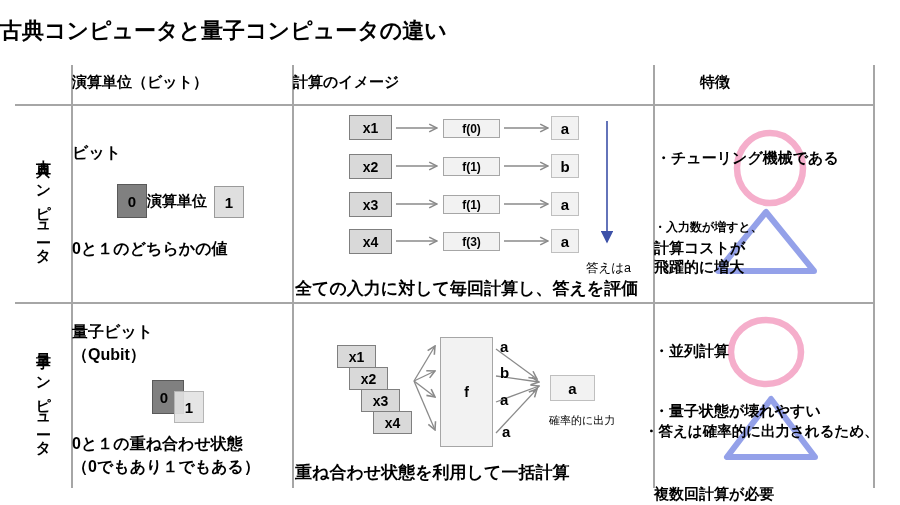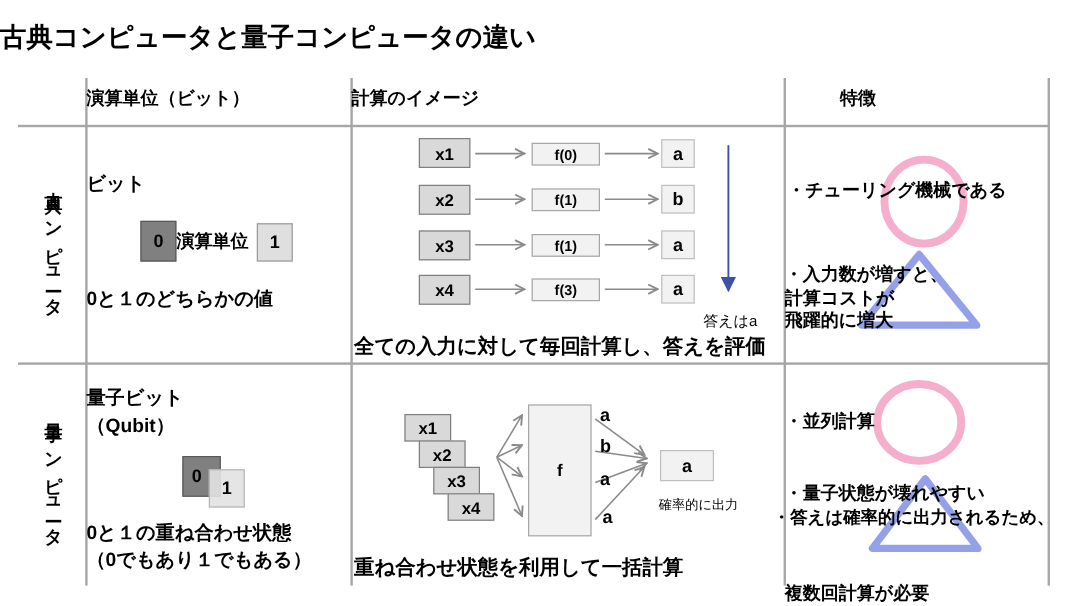--- a/index.html
+++ b/index.html
@@ -110,21 +110,21 @@
   <div class="box outbox" style="left:551px;top:192px;width:28px;height:24px;">a</div>
 
   <div class="box inbox" style="left:349px;top:229px;width:43px;height:25px;">x4</div>
   <div class="box fnbox" style="left:443px;top:232px;width:57px;height:19px;">f(3)</div>
   <div class="box outbox" style="left:551px;top:229px;width:28px;height:24px;">a</div>
 
   <div class="abs" style="left:586px;top:260px;font-size:12.5px;">答えはa</div>
   <div class="abs ctr b" style="left:295px;top:277px;width:358px;font-size:17px;">全ての入力に対して毎回計算し、答えを評価</div>
 
   <div class="abs ctr b" style="left:656px;top:149px;width:216px;font-size:15px;">・チューリング機械である</div>
-  <div class="abs ctr b" style="left:654px;top:219px;width:220px;font-size:15px;">・入力数が増すと、</div>
+  <div class="abs ctr b" style="left:654px;top:219px;width:220px;font-size:12px;">・入力数が増すと、</div>
   <div class="abs ctr b" style="left:654px;top:239px;width:220px;font-size:15px;">計算コストが</div>
   <div class="abs ctr b" style="left:654px;top:258px;width:220px;font-size:15px;">飛躍的に増大</div>
 
   <div class="abs ctr b" style="left:72px;top:322px;width:221px;font-size:16px;">量子ビット</div>
   <div class="abs ctr b" style="left:72px;top:345px;width:221px;font-size:16px;">（Qubit）</div>
   <div class="box bit-dark" style="left:152px;top:380px;width:32px;height:34px;padding-right:8px;">0</div>
   <div class="box bit-light-trans" style="left:174px;top:391px;width:30px;height:32px;">1</div>
   <div class="abs ctr b" style="left:72px;top:434px;width:221px;font-size:16px;">0と１の重ね合わせ状態</div>
   <div class="abs ctr b" style="left:72px;top:457px;width:221px;font-size:16px;">（0でもあり１でもある）</div>
 

